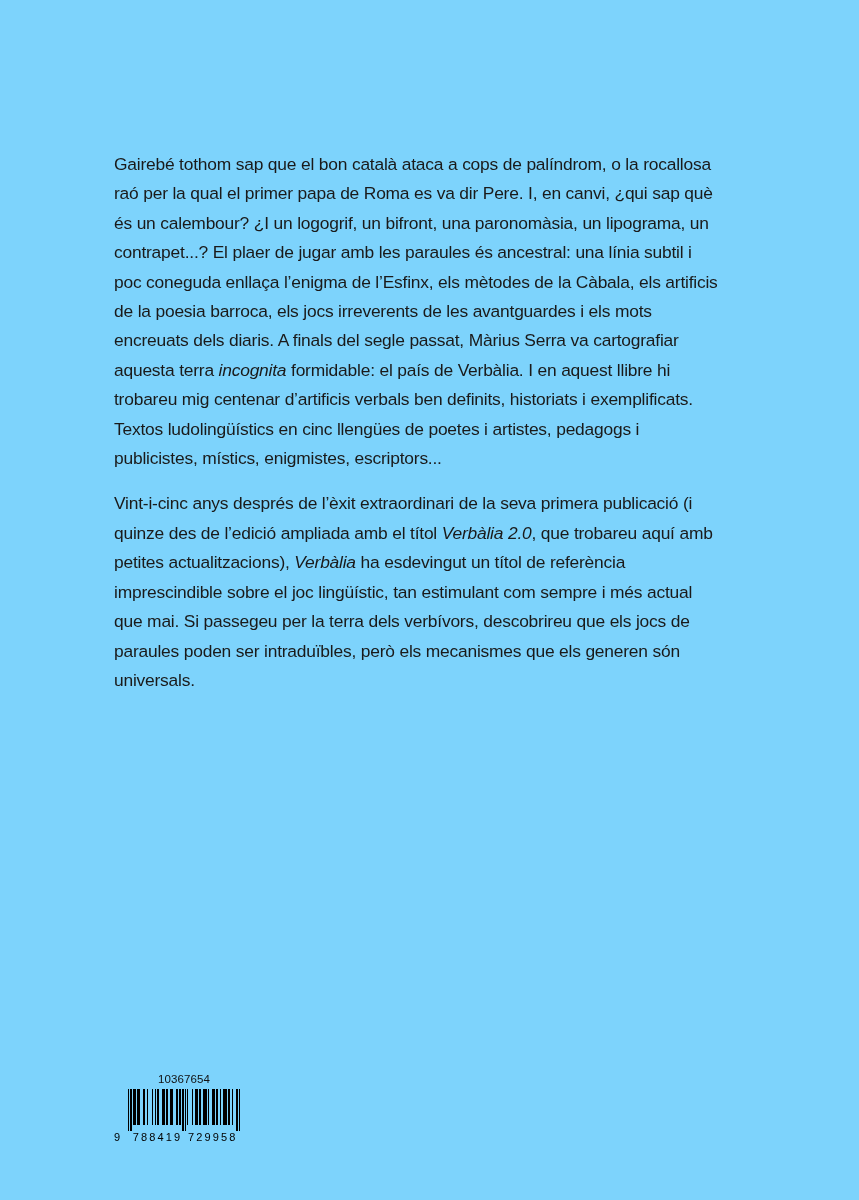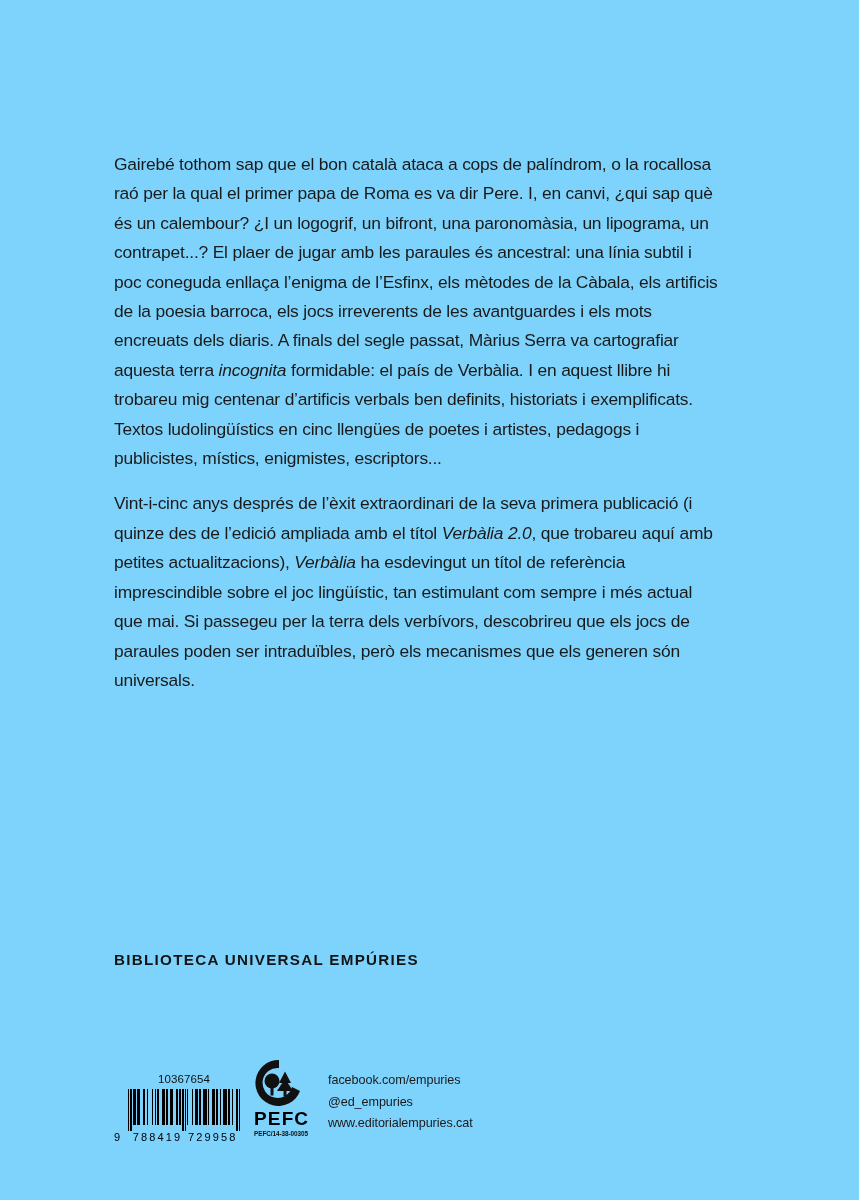--- a/index.html
+++ b/index.html
@@ -150,21 +150,20 @@
 <body>
 
 <div class="page">
 
   <div class="blurb">
     <p><span>Gairebé tothom sap que el bon català ataca a cops de palíndrom, o la rocallosa raó per la qual el primer papa de Roma es va dir Pere. I, en canvi, ¿qui sap què és un calembour? ¿I un logogrif, un bifront, una paronomàsia, un lipograma, un contrapet...? El plaer de jugar amb les paraules és ancestral: una línia subtil i poc coneguda enllaça l’enigma de l’Esfinx, els mètodes de la Càbala, els artificis de la poesia barroca, els jocs irreverents de les avantguardes i els mots encreuats dels diaris. A finals del segle passat, Màrius Serra va cartografiar aquesta terra </span><i>incognita</i><span> formidable: el país de Verbàlia. I en aquest llibre hi trobareu mig centenar d’artificis verbals ben definits, historiats i exemplificats. Textos ludolingüístics en cinc llengües de poetes i artistes, pedagogs i publicistes, místics, enigmistes, escriptors...</span></p>
 
     <p><span>Vint-i-cinc anys després de l’èxit extraordinari de la seva primera publicació (i quinze des de l’edició ampliada amb el títol </span><i>Verbàlia 2.0</i><span>, que trobareu aquí amb petites actualitzacions), </span><i>Verbàlia</i><span> ha esdevingut un títol de referència imprescindible sobre el joc lingüístic, tan estimulant com sempre i més actual que mai. Si passegeu per la terra dels verbívors, descobrireu que els jocs de paraules poden ser intraduïbles, però els mecanismes que els generen són universals.</span></p>
   </div>
 
-  <div class="collection">BIBLIOTECA UNIVERSAL EMPÚRIES</div>
 
   <div class="footer">
 
     <div class="barcode-block">
       <div class="barcode-number">10367654</div>
       <div class="barcode-bars" id="barcode-bars">
           <span class="bar" style="left:0.00px;width:1.33px;height:42px;"></span>
           <span class="bar" style="left:2.36px;width:1.33px;height:42px;"></span>
           <span class="bar" style="left:4.72px;width:1.33px;height:36px;"></span>
           <span class="bar" style="left:5.89px;width:1.33px;height:36px;"></span>
@@ -220,40 +219,17 @@
           <span style="left:61.93px;">9</span>
           <span style="left:76.07px;">7</span>
           <span style="left:84.33px;">2</span>
           <span style="left:92.58px;">9</span>
           <span style="left:100.83px;">9</span>
           <span style="left:109.08px;">5</span>
           <span style="left:117.34px;">8</span>
         </div>
     </div>
 
-    <div class="pefc-block">
-      <svg class="pefc-logo" width="50" height="50" viewBox="0 0 100 100" aria-hidden="true">
-
-        <path d="M50 4
-                 A46 46 0 1 0 92 66
-                 L76 58
-                 A30 30 0 1 1 50 20 Z" fill="#111111"></path>
-
-        <circle cx="36" cy="46" r="15" fill="#111111"></circle>
-        <rect x="33" y="55" width="6" height="20" fill="#111111"></rect>
-
-        <polygon points="62,27 74,50 50,50" fill="#111111"></polygon>
-        <polygon points="62,41 78,66 46,66" fill="#111111"></polygon>
-        <rect x="59" y="62" width="6" height="14" fill="#111111"></rect>
-      </svg>
-      <div class="pefc-word">PEFC</div>
-      <div class="pefc-code">PEFC/14-38-00305</div>
-    </div>
-
-    <div class="contact-block">
-      <div>facebook.com/empuries</div>
-      <div>@ed_empuries</div>
-      <div>www.editorialempuries.cat</div>
-    </div>
+
 
   </div>
 
 </div>
 
 </body></html>

